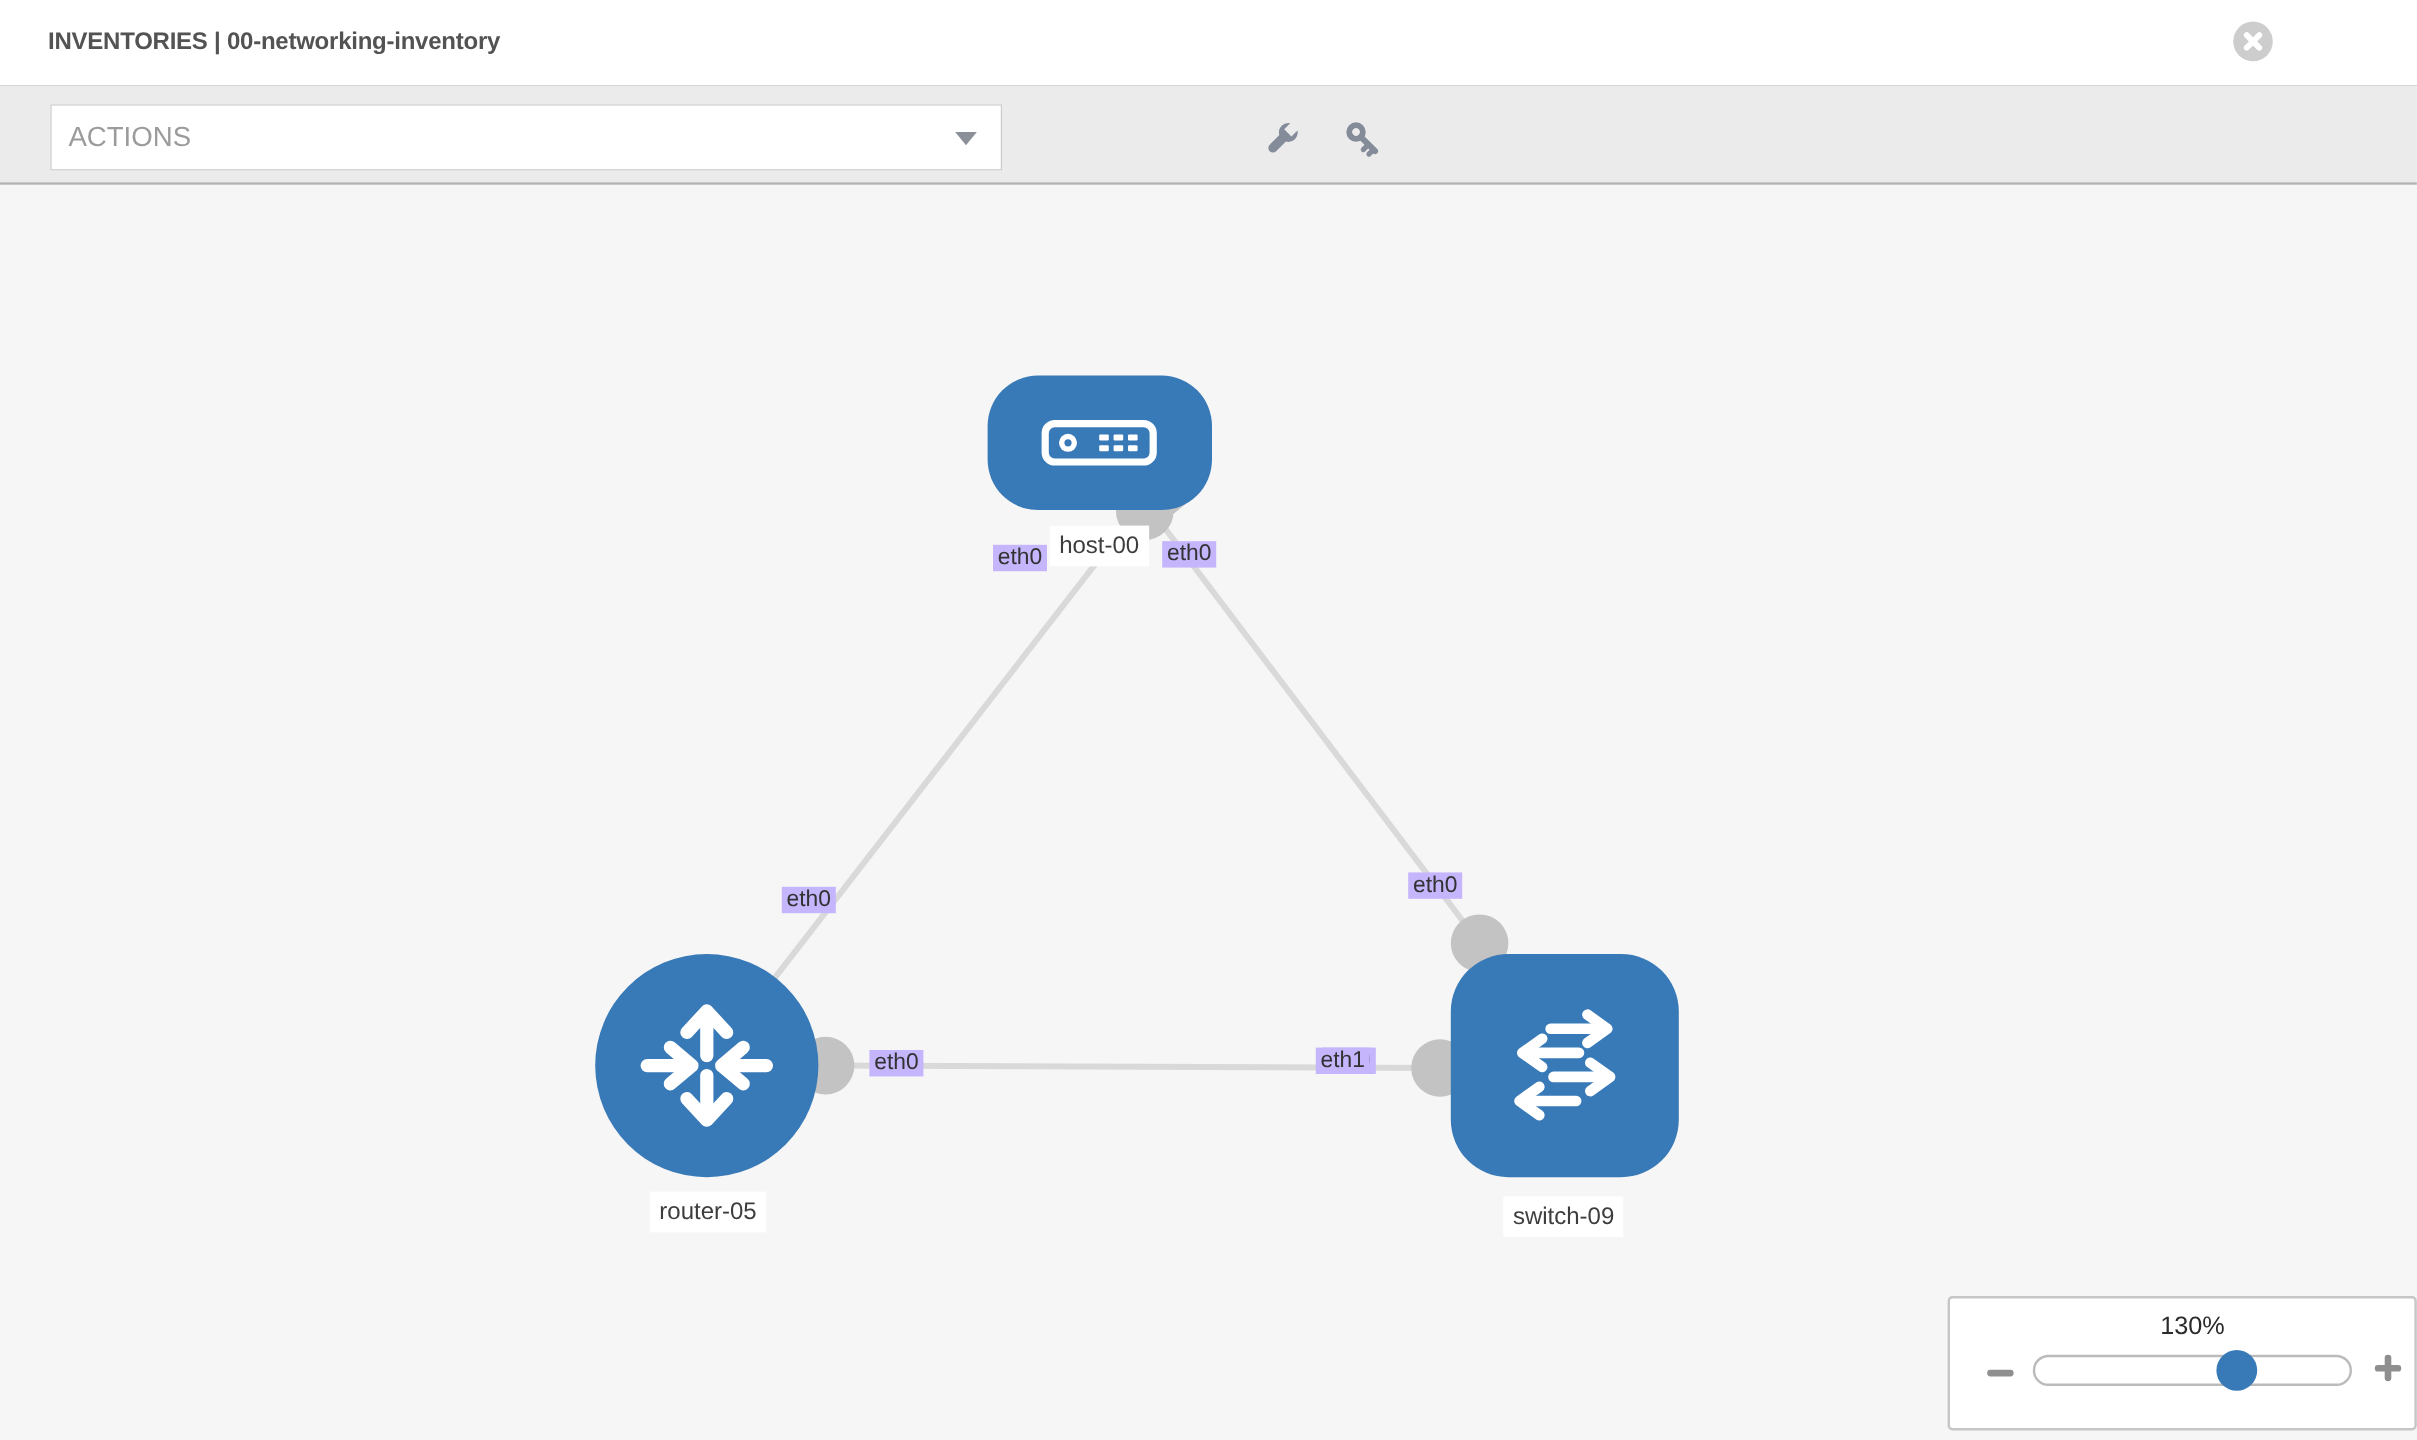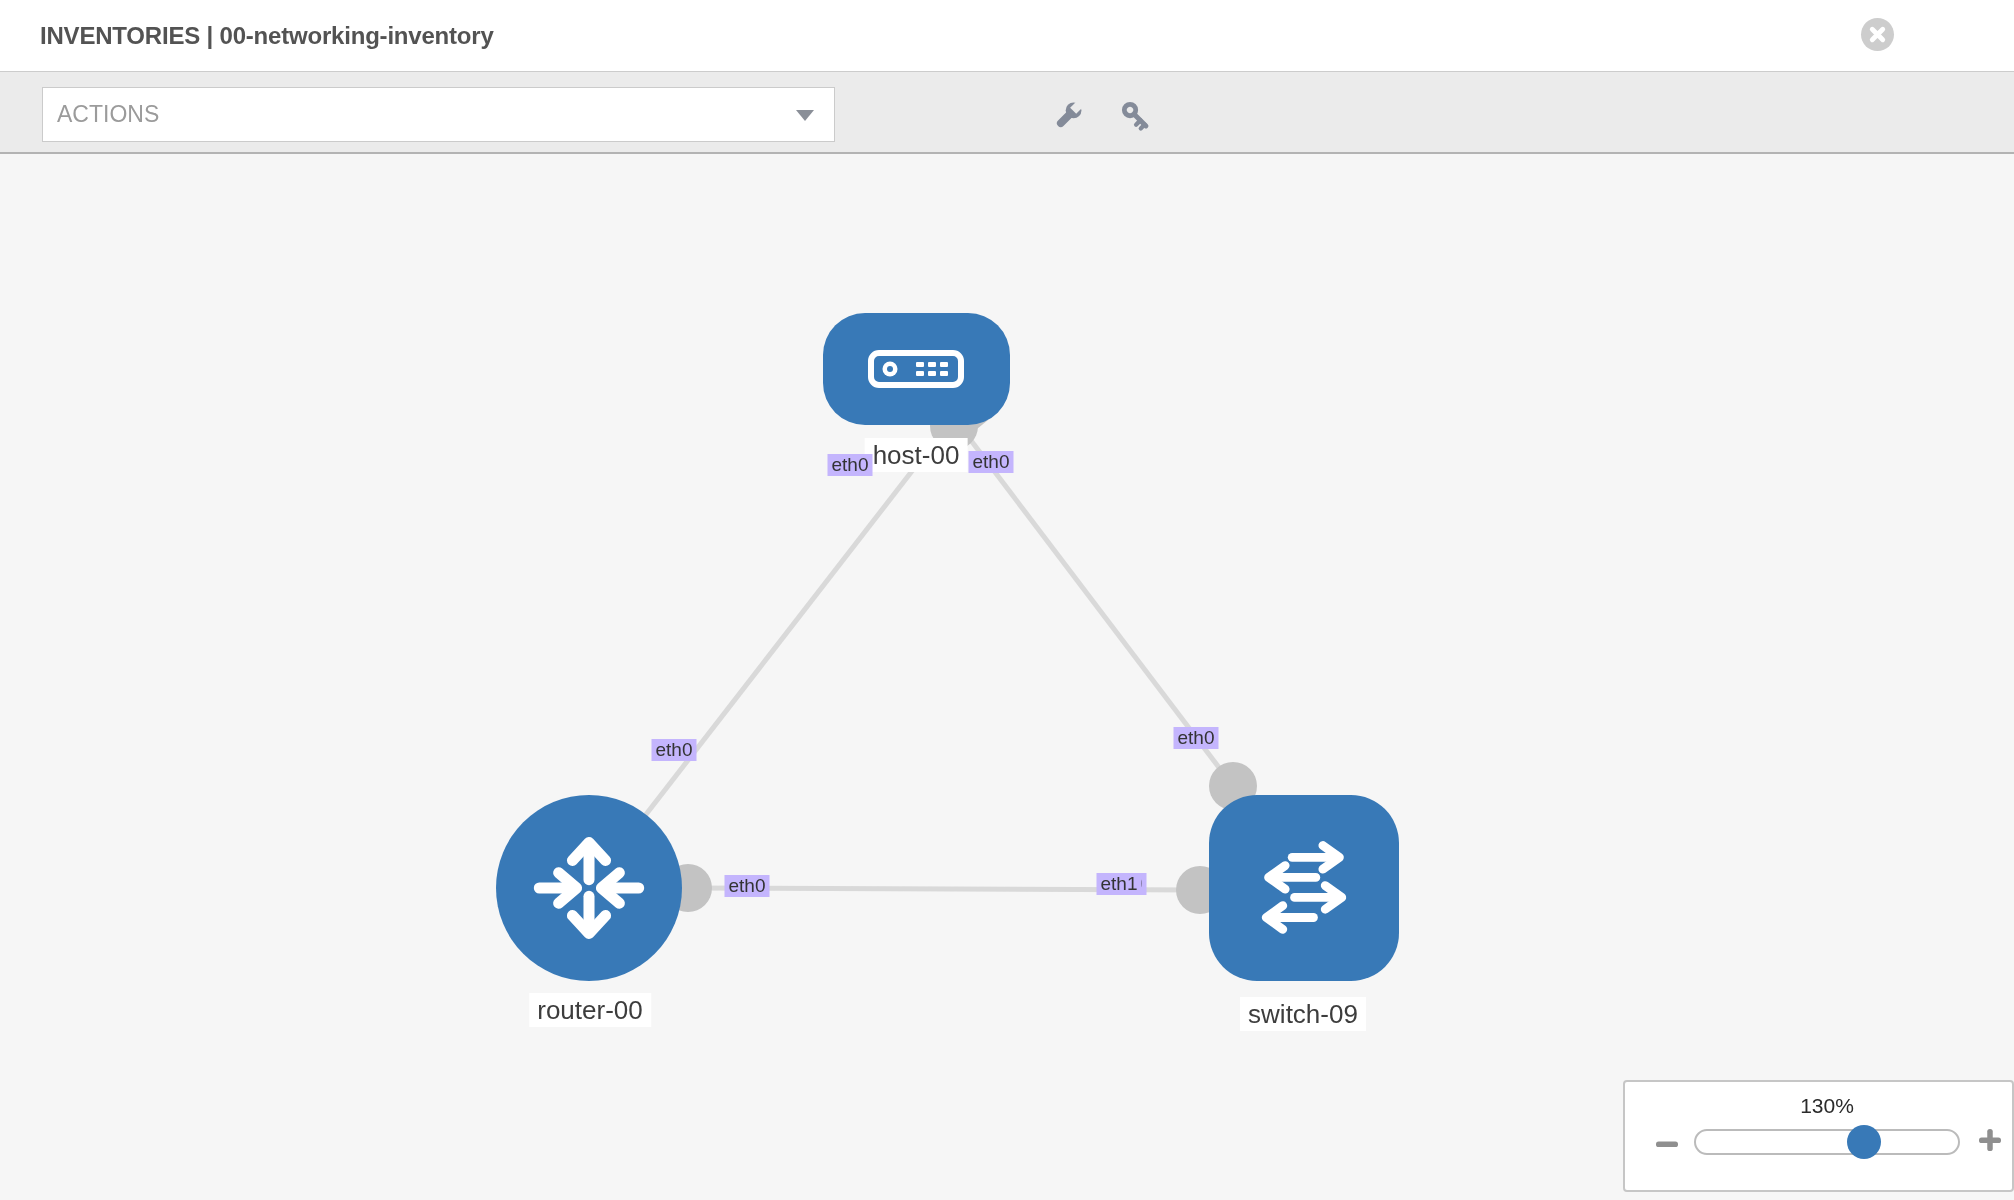--- a/index.html
+++ b/index.html
@@ -8,21 +8,21 @@
     font-family:"Liberation Sans", sans-serif;
     background:#f6f6f6;
   }
   
   .header{
     position:absolute;left:0;top:0;width:2014px;height:71px;
     background:#ffffff;border-bottom:1px solid #cccccc;
   }
   .page-title{
     position:absolute;left:40px;top:0;height:71px;line-height:71px;
-    font-size:24px;font-weight:bold;color:#535353;letter-spacing:-0.2px;
+    font-size:20px;font-weight:bold;color:#535353;letter-spacing:-0.2px;
   }
   .close-btn{
     position:absolute;left:1861px;top:18px;width:33px;height:33px;border-radius:50%;
     background:#cdcdcd;cursor:pointer;display:flex;align-items:center;justify-content:center;
   }
   
   .toolbar{
     position:absolute;left:0;top:72px;width:2014px;height:80px;
     background:#ebebeb;border-bottom:2px solid #b3b3b3;
   }
@@ -47,21 +47,21 @@
   .port{fill:#c3c3c3;}
   .node{
     position:absolute;z-index:2;background:#3879b7;cursor:pointer;
     display:flex;align-items:center;justify-content:center;
   }
   .node.circle{border-radius:50%;}
   .node.rounded-rect{border-radius:42px;}
   .node.rounded-square{border-radius:48px;}
   .node-label{
     position:absolute;z-index:3;transform:translate(-50%,-50%);
-    background:#ffffff;color:#3d3d3d;font-size:26px;line-height:30px;
+    background:#ffffff;color:#3d3d3d;font-size:20px;line-height:30px;
     padding:2px 8px;white-space:nowrap;
   }
   .iface-label{
     position:absolute;z-index:3;transform:translate(-50%,-50%);
     background:#c4b5fd;color:#333333;font-size:19px;line-height:22px;
     padding:0 4px;white-space:nowrap;
   }
   
   .zoom-panel{
     position:absolute;left:1623px;top:926px;width:391px;height:112px;z-index:5;
@@ -184,21 +184,21 @@
         <path d="M66 14 L80 24 L66 34"></path>
     <path d="M60 41 L24 41"></path>
         <path d="M34 31 L20 41 L34 51"></path>
     <path d="M42 58 L78 58"></path>
         <path d="M68 48 L82 58 L68 68"></path>
     <path d="M58 75 L22 75"></path>
         <path d="M32 65 L18 75 L32 85"></path>
       </svg>
     </div>
     <div class="node-label" style="left: 916px; top: 301px;">host-00</div>
-    <div class="node-label" style="left: 590px; top: 856px;">router-00</div>
+    <div class="node-label" style="left: 590px; top: 856px;">router-05</div>
     <div class="node-label" style="left: 1303px; top: 860px;">switch-09</div>
     <div class="iface-label" style="left: 674px; top: 596px;">eth0</div>
     <div class="iface-label" style="left: 850px; top: 311px;">eth0</div>
     <div class="iface-label" style="left: 991px; top: 308px;">eth0</div>
     <div class="iface-label" style="left: 1196px; top: 584px;">eth0</div>
     <div class="iface-label" style="left: 747px; top: 732px;">eth0</div>
     <div class="iface-label" style="left: 1124px; top: 730px;">eth0</div>
     <div class="iface-label" style="left: 1119px; top: 730px;">eth1</div>
   </div>
 

